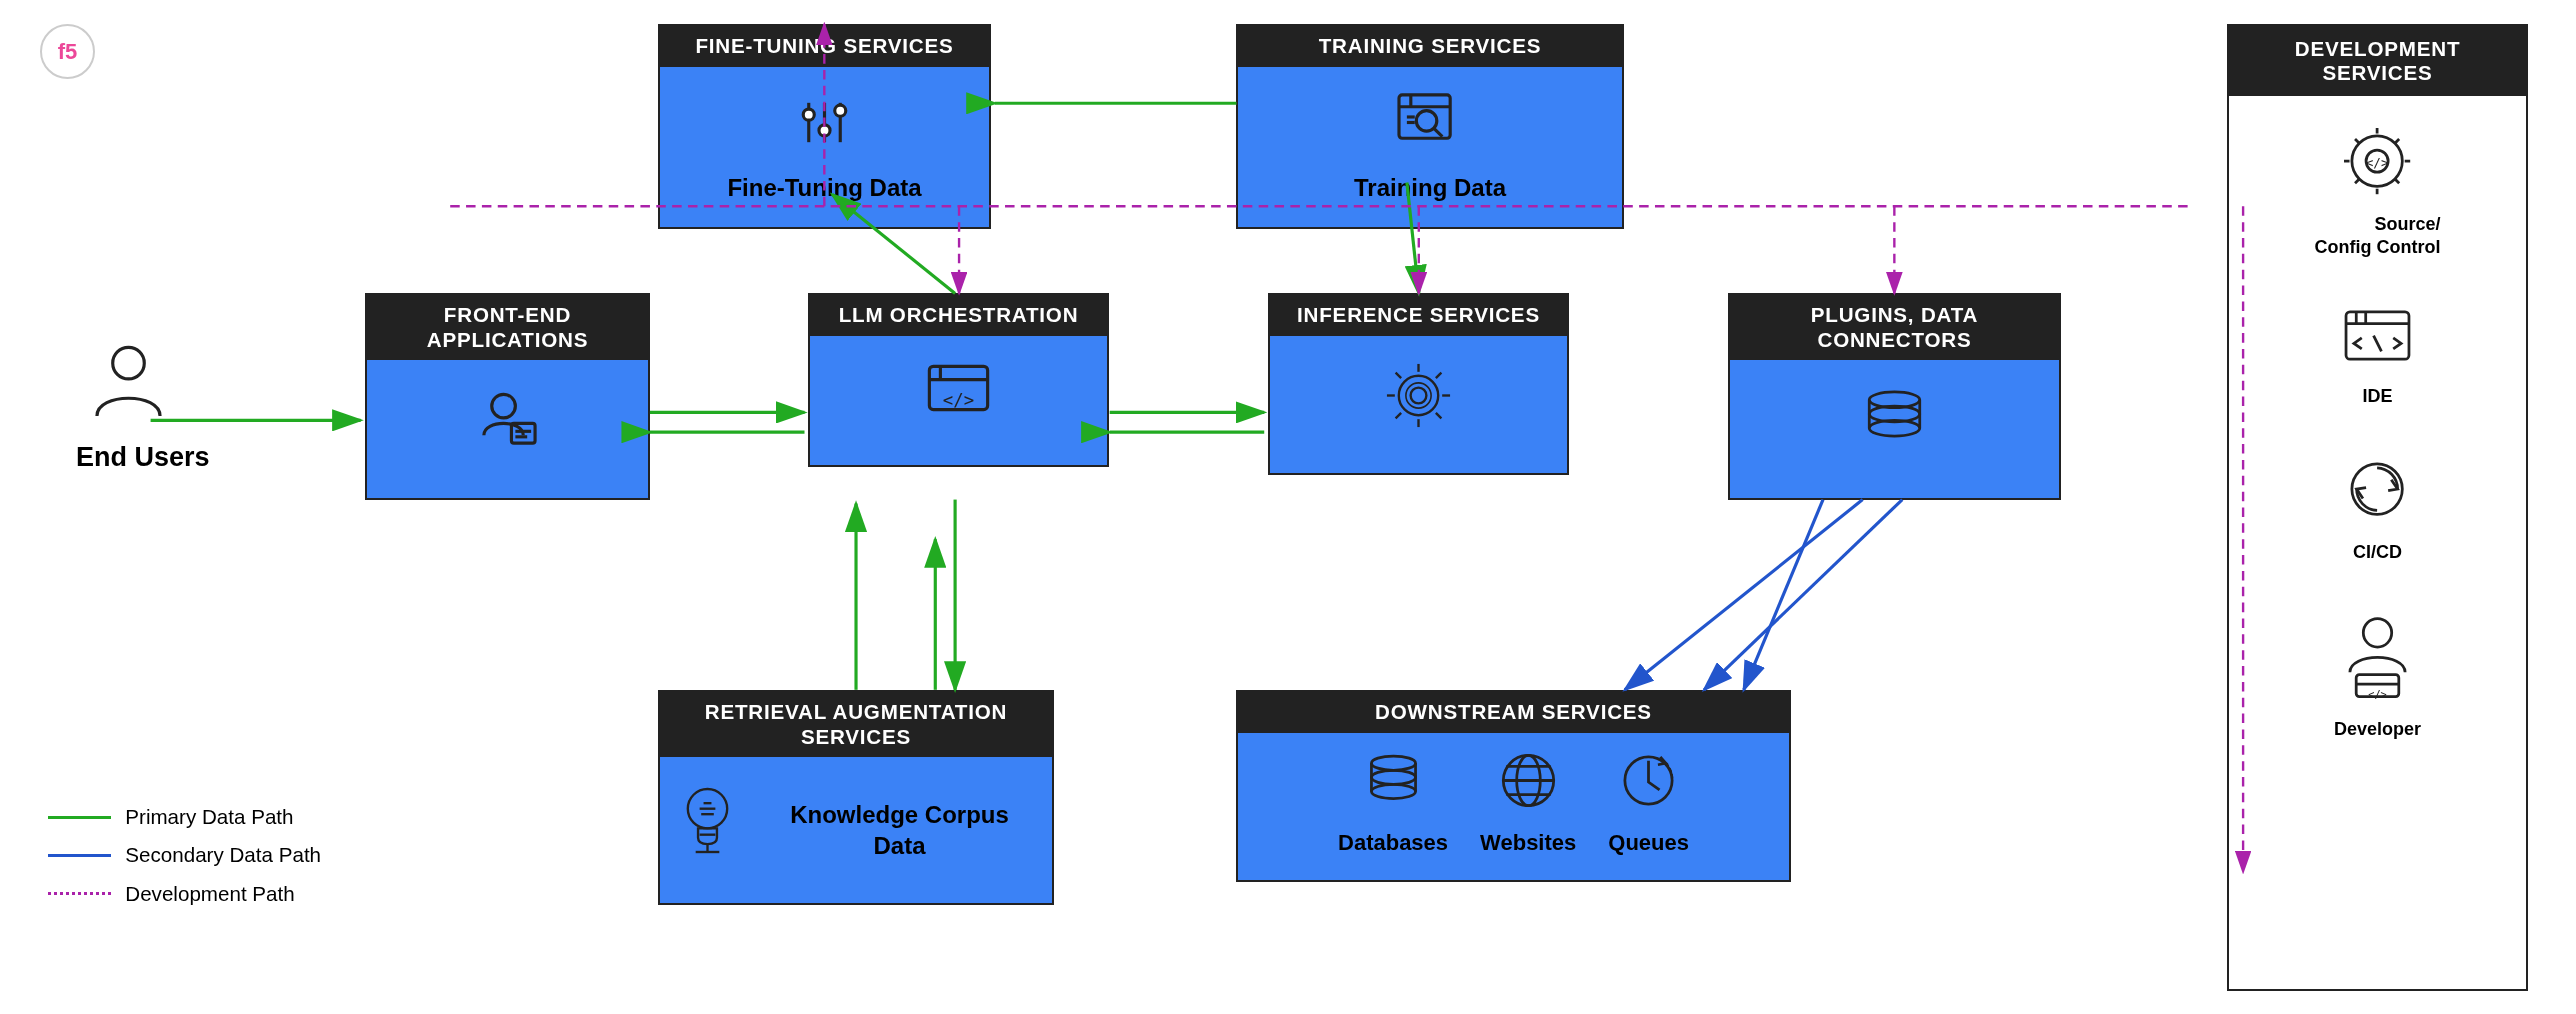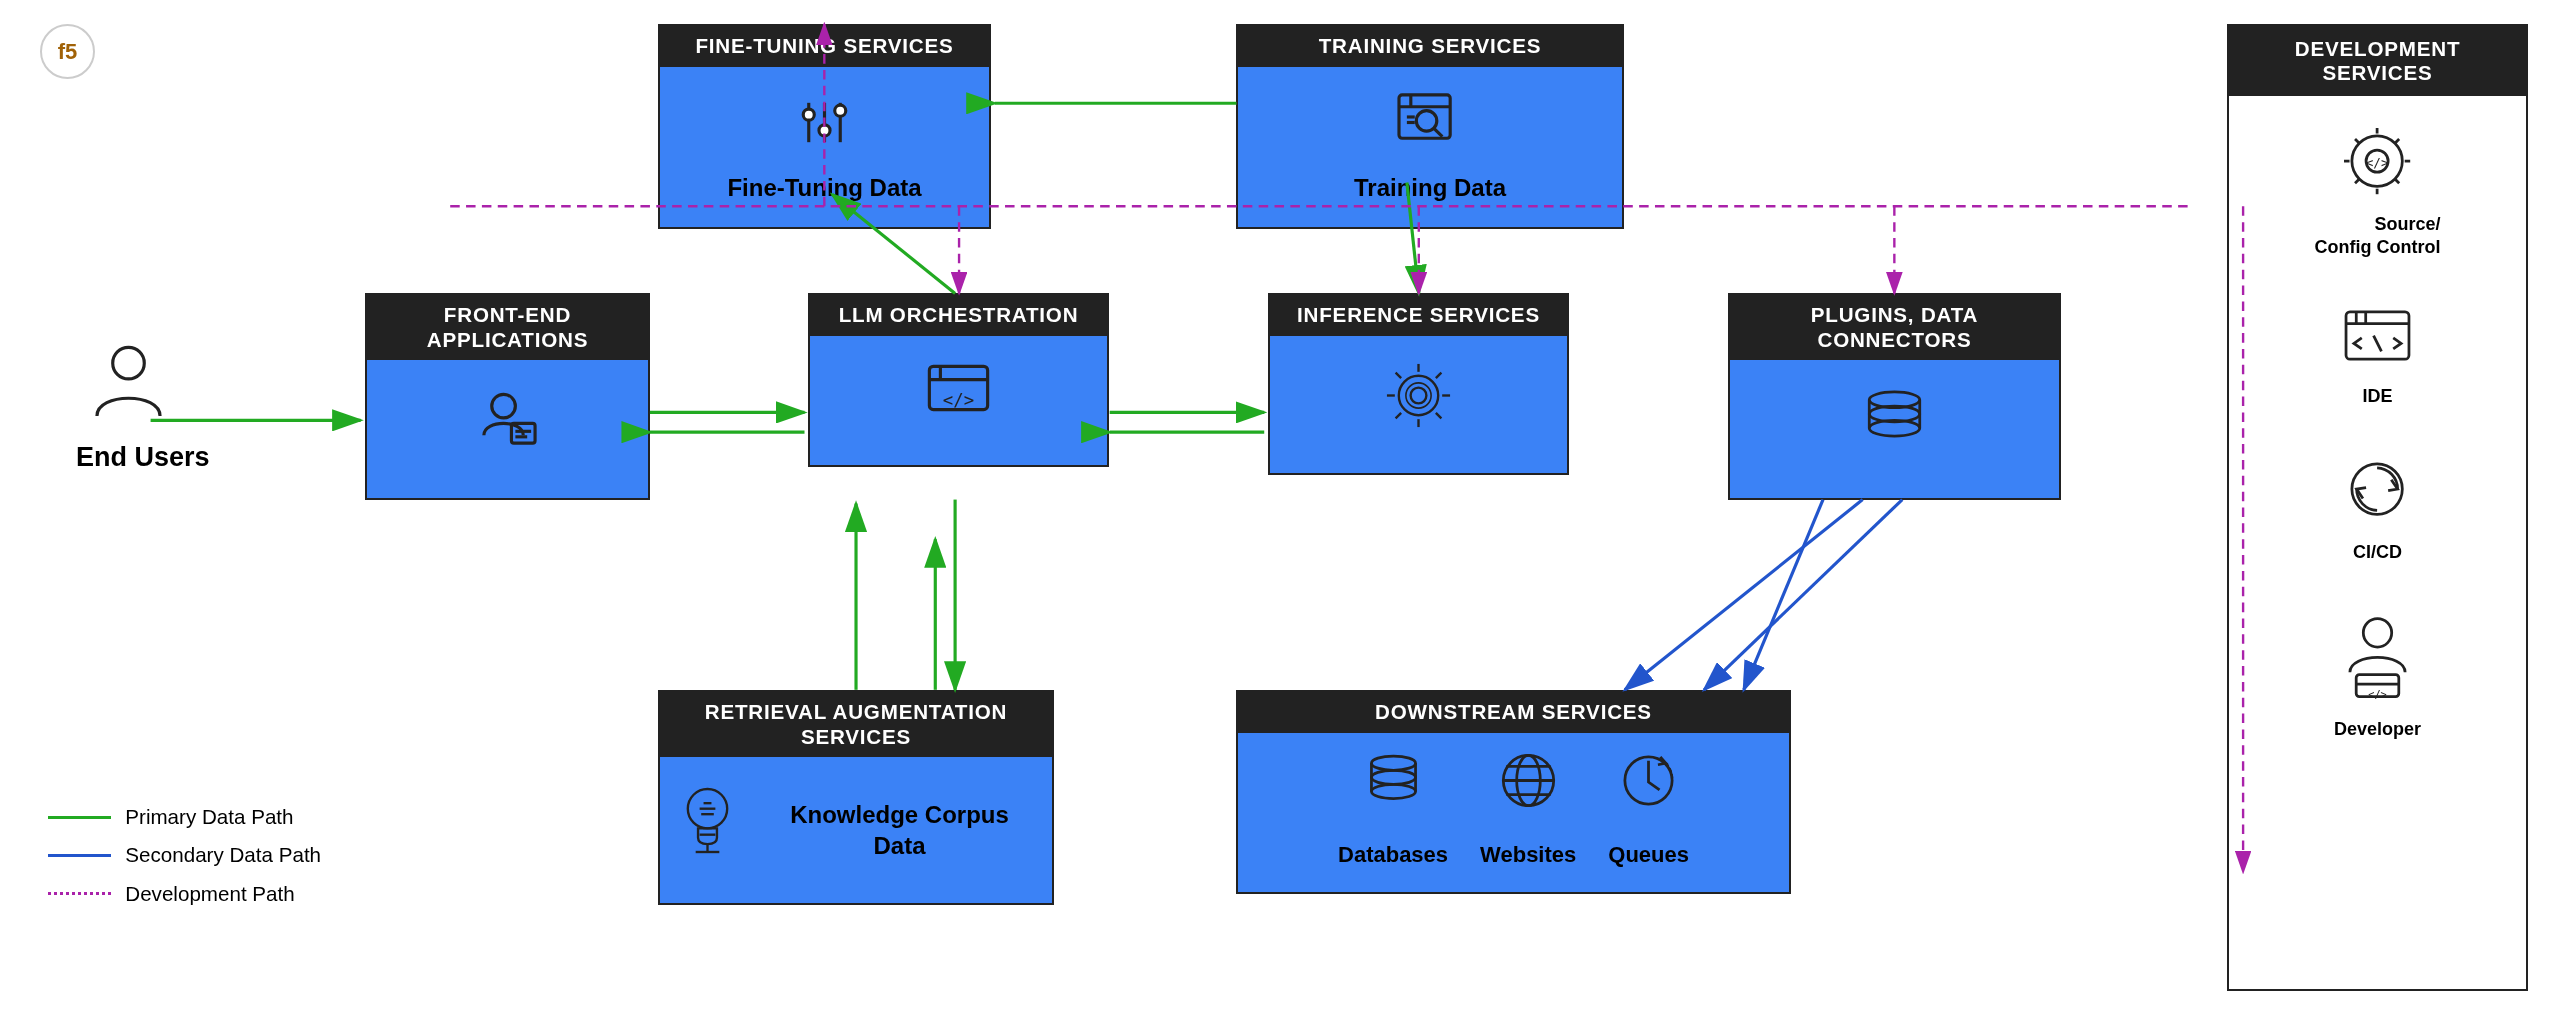--- a/index.html
+++ b/index.html
@@ -25,21 +25,21 @@
       left: 40px;
       width: 55px;
       height: 55px;
       border: 2.4px solid #ccc;
       border-radius: 50%;
       display: flex;
       align-items: center;
       justify-content: center;
       font-size: 22px;
       font-weight: bold;
-      color: #a16207;
+      color: #ec4899;
     }
 
     
     .service-box {
       position: absolute;
       border: 2.4px solid #222;
       background: #3b82f6;
     }
 
     .service-box-header {
@@ -193,21 +193,21 @@
       gap: 32px;
       justify-content: center;
       align-items: center;
       padding: 16px 24px 24px;
     }
 
     .downstream-item {
       display: flex;
       flex-direction: column;
       align-items: center;
-      gap: 16px;
+      gap: 4px;
     }
 
     .downstream-icon {
       font-size: 63px;
     }
 
     .downstream-label {
       font-size: 22px;
       font-weight: 600;
     }

